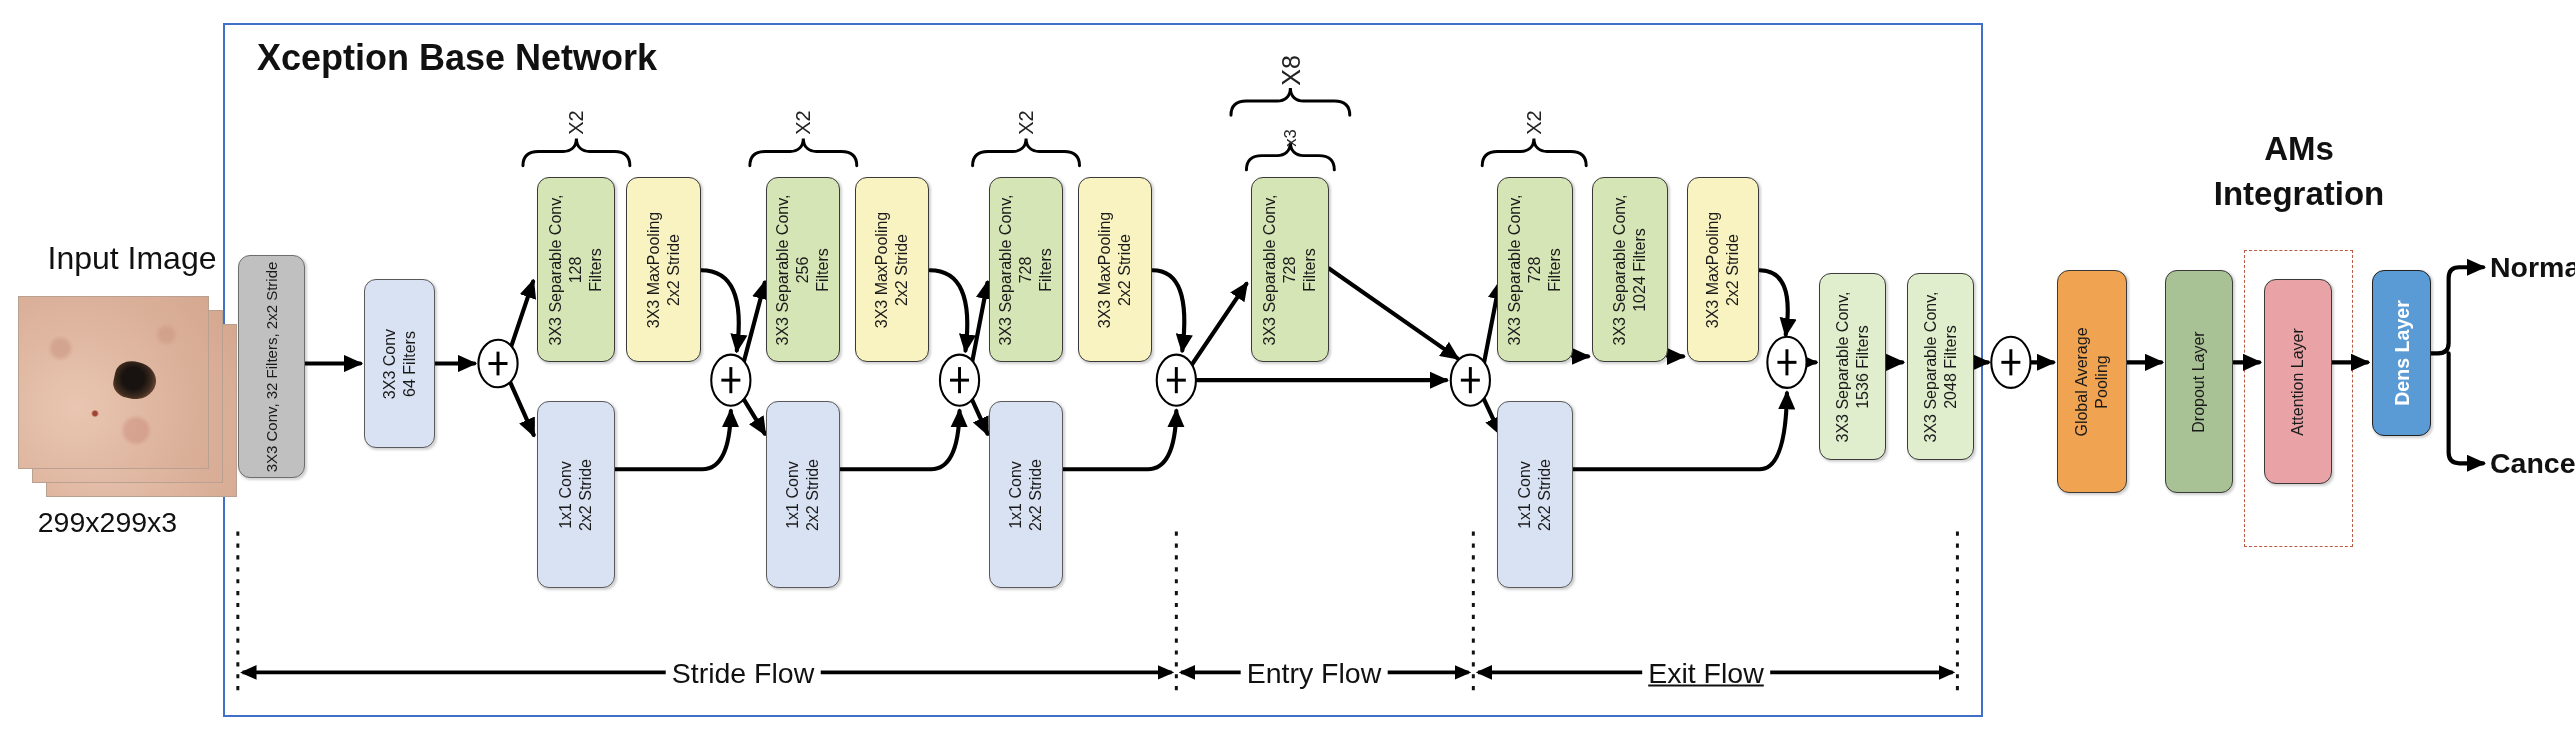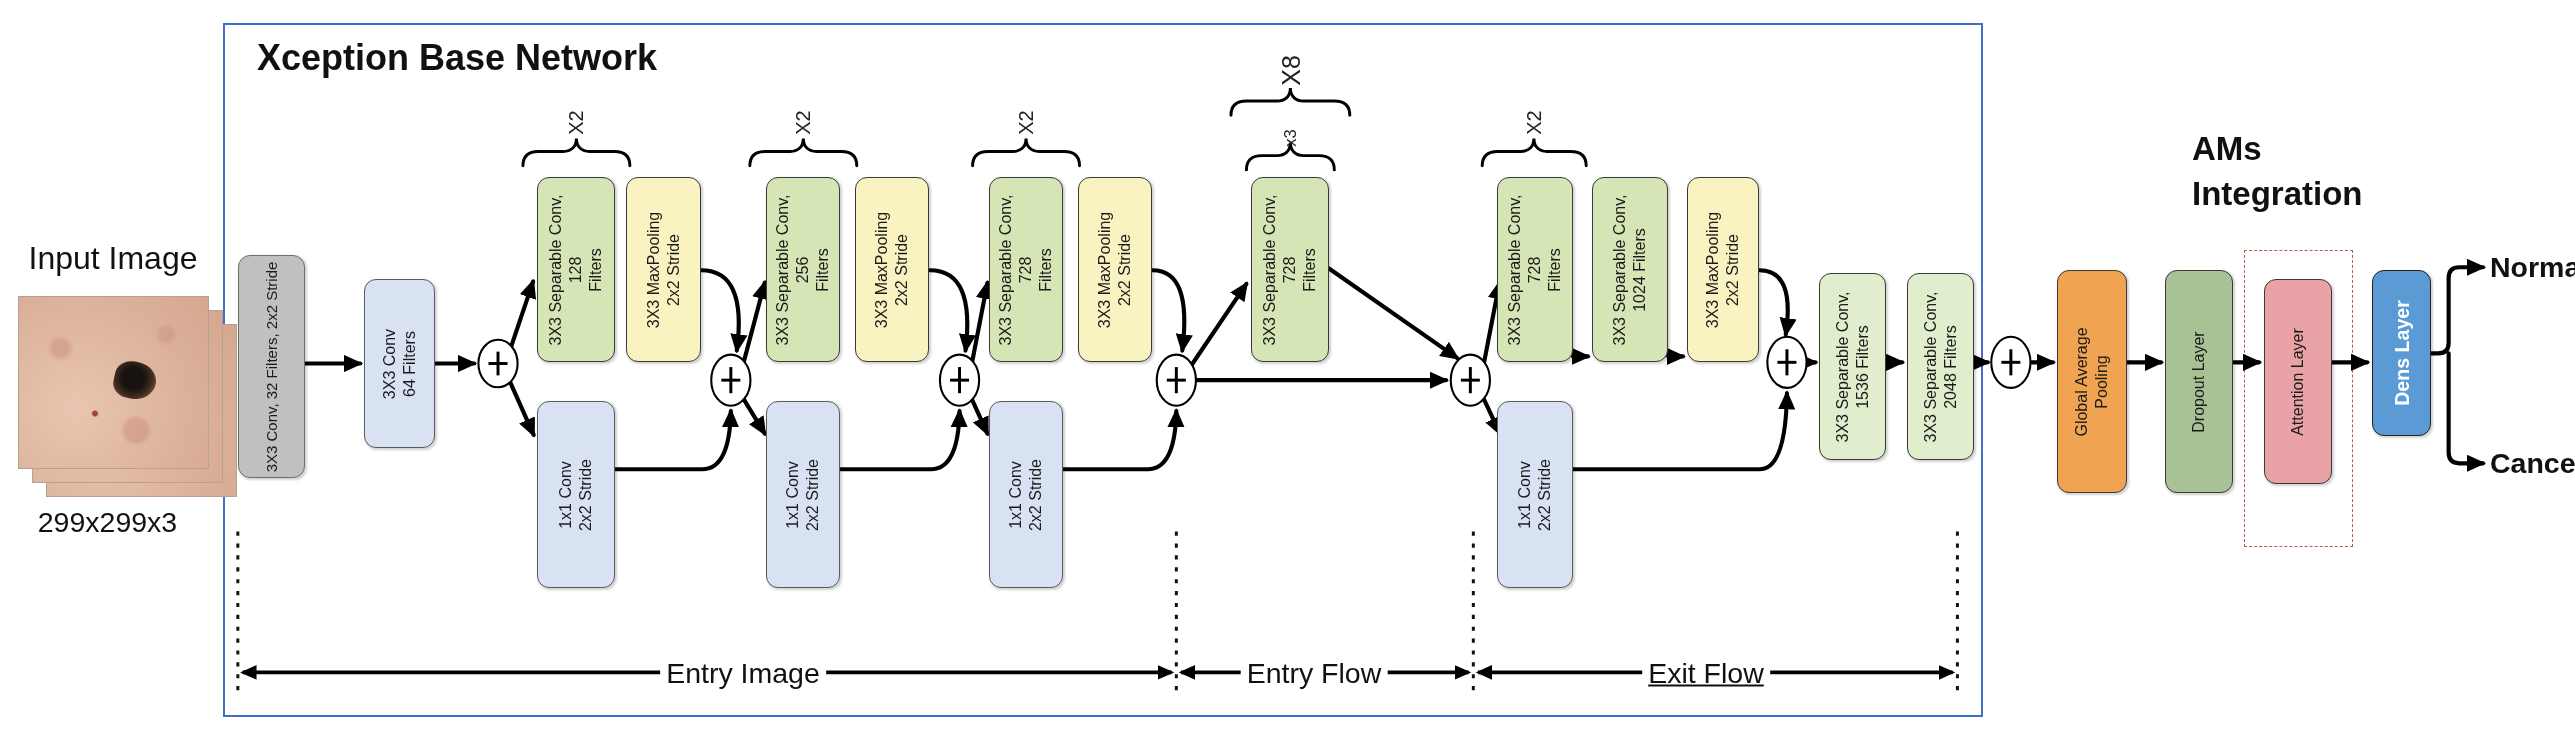--- a/index.html
+++ b/index.html
@@ -23,26 +23,26 @@
   .c-dropout{background:#a9c295;}
   .c-attn{background:#e9a2a6;}
   .c-dense{background:#5b9bd5;border-color:#222;}
   .c-dense .vlabel{color:#ffffff;font-weight:bold;font-size:19.6px;}
   .rep{position:absolute;width:42px;height:42px;display:flex;align-items:center;justify-content:center;z-index:4;}
   .rep span{transform:rotate(-90deg);font-size:20px;color:#222;}
   .rep.big span{font-size:25px;}
   .rep.small span{font-size:16.6px;}
   .flowlabel{position:absolute;transform:translate(-50%,-50%);background:#ffffff;
        padding:0 6px;font-size:28.5px;z-index:4;white-space:nowrap;}
-  .amtitle{position:absolute;left:2192px;top:127px;width:214px;
+  .amtitle{position:absolute;left:2192px;top:127px;width:214px;text-align:center;
        font-size:33px;font-weight:bold;line-height:1.35;white-space:pre-line;z-index:5;}
   .dashedbox{position:absolute;left:2244px;top:250px;width:109px;height:297px;
        border:1.8px dashed #b85c45;box-sizing:border-box;z-index:2;}
   .outlabel{position:absolute;transform:translate(0,-50%);font-size:28.5px;font-weight:bold;z-index:5;white-space:nowrap;}
-  .inputlabel{position:absolute;left:9.5px;top:240px;width:207px;text-align:center;
+  .inputlabel{position:absolute;left:9.5px;top:240px;width:207px;text-align:right;
        font-size:32px;font-weight:500;z-index:5;}
   .inputdims{position:absolute;left:9.5px;top:506px;width:196px;text-align:center;font-size:28.5px;z-index:5;}
   .skin{position:absolute;border:1.2px solid #b9a090;box-sizing:border-box;z-index:3;
        background:radial-gradient(circle at 62% 78%, rgba(190,110,100,0.30) 0 6%, transparent 9%),
                   radial-gradient(circle at 22% 30%, rgba(186,124,104,0.35) 0 4%, transparent 7%),
                   radial-gradient(circle at 78% 22%, rgba(196,140,118,0.4) 0 3%, transparent 6%),
                   radial-gradient(circle at 30% 65%, #e9c6b1, #dcb29c 60%, #d5a78f 100%);}
   .skin.front::after{content:"";position:absolute;left:50%;top:38%;width:42px;height:37px;
        background:radial-gradient(circle at 45% 45%, #181210 0 35%, #3c2b1f 60%, #82503a 82%, rgba(160,100,70,0.35) 92%, transparent 100%);
        border-radius:46% 54% 58% 42%;transform:rotate(12deg);}
@@ -274,21 +274,21 @@
   <div class="rep" style="left:1513px;top:101px;">
       <span>X2</span>
     </div>
   <div class="rep small" style="left:1270px;top:117px;">
       <span>x3</span>
     </div>
   <div class="rep big" style="left:1270px;top:49px;">
       <span>X8</span>
     </div>
 
-  <div class="flowlabel" style="left:743px;top:673px;">Entry Image</div>
+  <div class="flowlabel" style="left:743px;top:673px;">Stride Flow</div>
   <div class="flowlabel" style="left:1314px;top:673px;">Entry Flow</div>
   <div class="flowlabel" style="left:1706px;top:673px;text-decoration:underline;">Exit Flow</div>
 
   <div class="outlabel" style="left:2490px;top:267px;">Normal</div>
   <div class="outlabel" style="left:2490px;top:463px;">Cancer</div>
 
 </div>
 
 
 </body></html>

